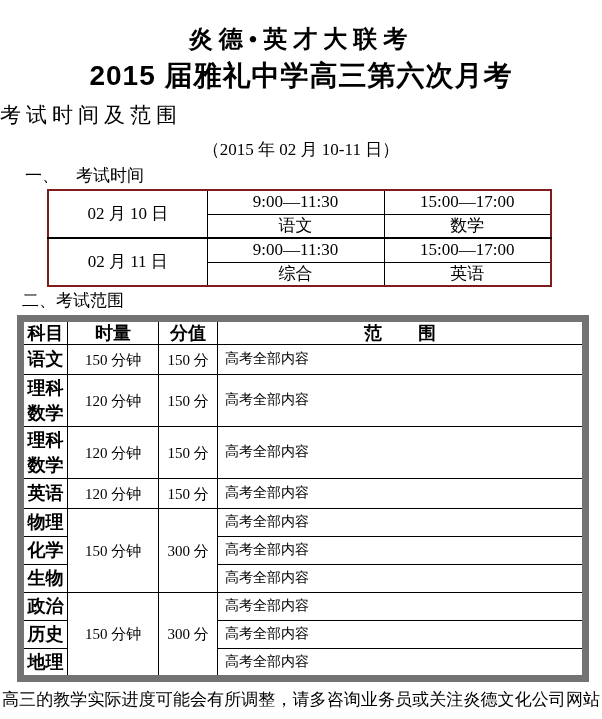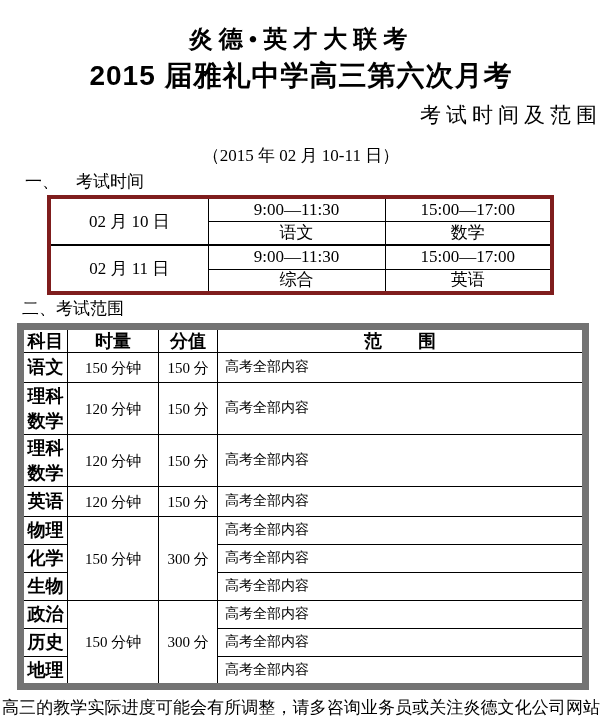--- a/index.html
+++ b/index.html
@@ -3,33 +3,33 @@
 <meta charset="utf-8">
 <style>
   * { margin:0; padding:0; box-sizing:border-box; }
   html,body { width:602px; height:719px; background:#ffffff; color:#000000; overflow:hidden; }
   body { font-family:"Liberation Serif","DejaVu Serif",serif; }
 
   .title-brand { padding-top:24px; text-align:center;
     font:700 24px/1.25 "Liberation Serif","DejaVu Serif",serif; letter-spacing:6px; }
   .title-main { margin-top:5px; text-align:center;
     font:700 28px/1.2 "Liberation Sans","DejaVu Sans",sans-serif; letter-spacing:1px; }
-  .title-sub { margin-top:10px; text-align:right;
-    font:400 21px/1.2 "Liberation Serif","DejaVu Serif",serif; letter-spacing:5px;padding-left:8px; }
-  .date-line { margin-top:17px; text-align:center;
+  .title-sub { margin-top:10px; text-align:left;
+    font:400 21px/1.2 "Liberation Serif","DejaVu Serif",serif; letter-spacing:5px; }
+  .date-line { margin-top:11px; text-align:center;
     font:400 17px/1.25 "Liberation Serif","DejaVu Serif",serif; }
 
   .sec { font:400 17px/1.25 "Liberation Sans","DejaVu Sans",sans-serif; }
   .sec1 { margin:5px 0 0 25px; }
   .sec2 { margin:3px 0 0 22px; }
 
   table { border-collapse:collapse; table-layout:fixed; }
 
   
-  .t1 { margin:3px 0 0 47px; width:503px; border:4px solid #7f1d1d; }
+  .t1 { margin:3px 0 0 47px; width:503px; border:2px solid #7f1d1d; }
   .t1 td { border:1px solid #000; text-align:center; vertical-align:middle;
     font:400 17px/1.2 "Liberation Serif","DejaVu Serif",serif; height:24px; overflow:hidden; }
   .t1 tr.sep td { border-top:2px solid #000; }
 
   
   .t2 { margin:3px 0 0 17px; width:565px; border:7px solid #737373; }
   .t2 th, .t2 td { border:1px solid #000; vertical-align:middle; overflow:hidden; }
   .t2 th { font:700 18px/1.25 "Liberation Sans","DejaVu Sans",sans-serif; height:25px; text-align:center; }
   .t2 td.subj { font:700 18px/1.35 "Liberation Sans","DejaVu Sans",sans-serif;
     text-align:center; word-break:break-all; padding:1px 3px; }

